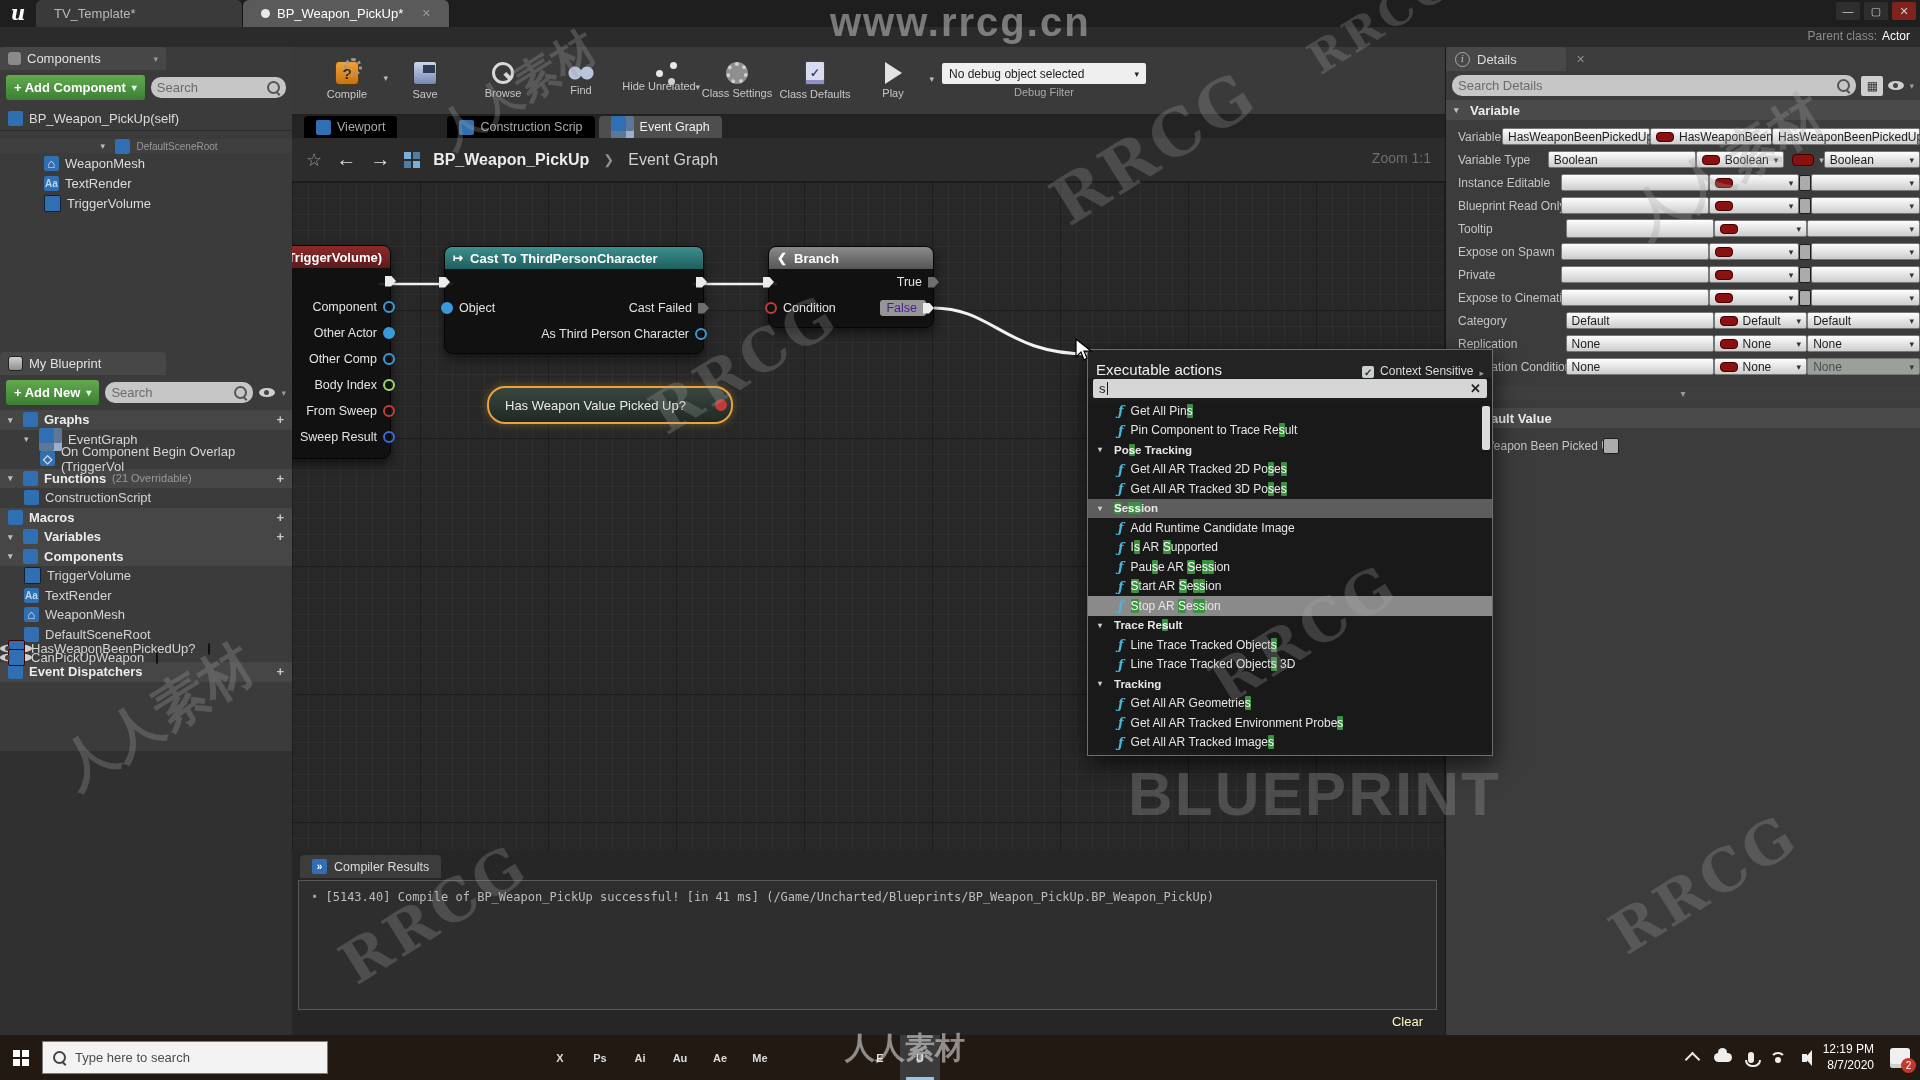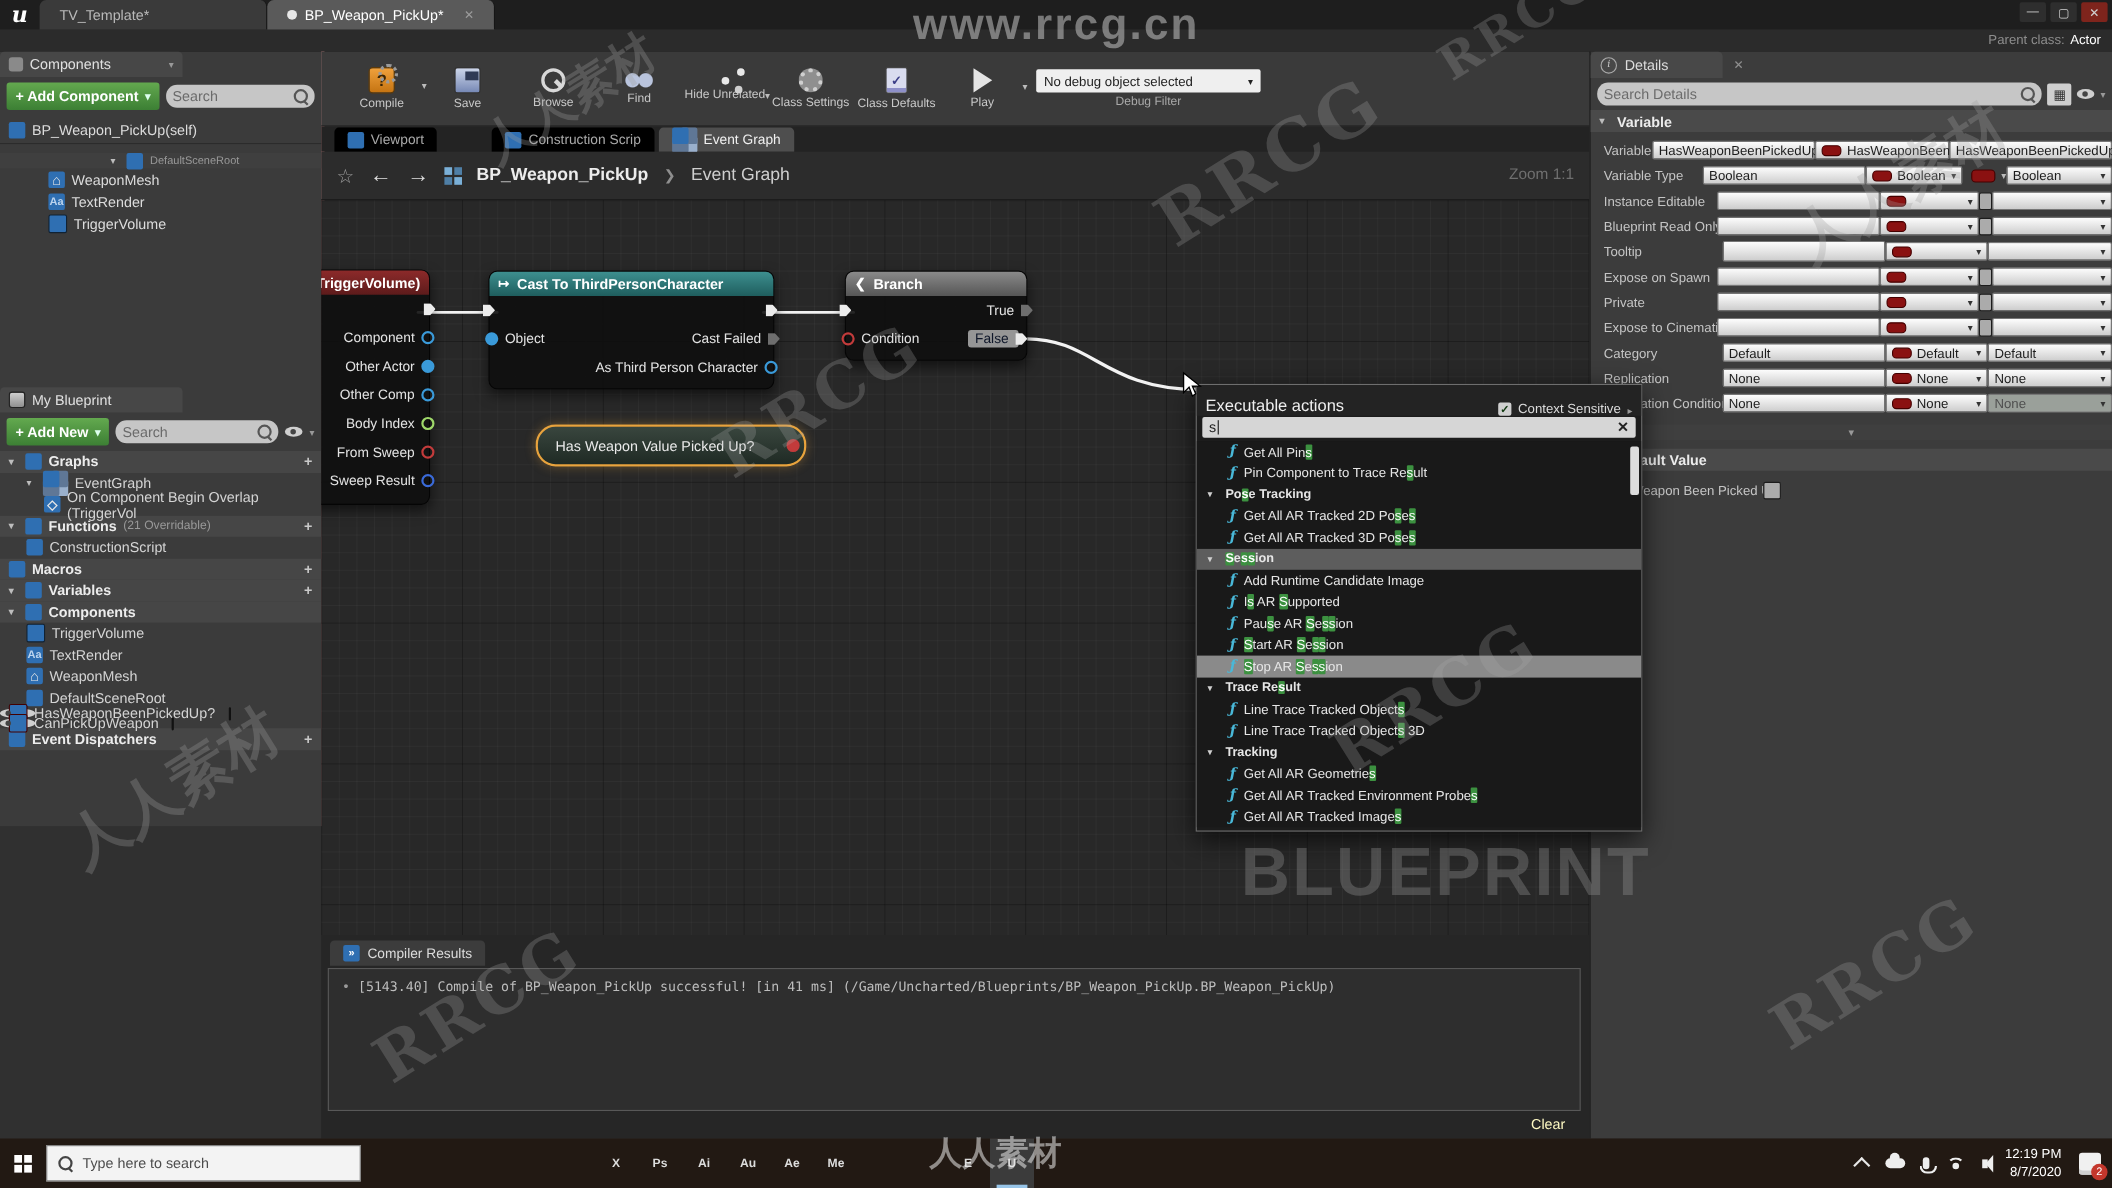--- a/index.html
+++ b/index.html
@@ -144,21 +144,21 @@
   .nrow.out{justify-content:flex-end;}
   .nrow.split{justify-content:space-between;}
   .lgrp,.rgrp{display:flex;align-items:center;gap:6px;}
   .exec{width:11px;height:11px;clip-path:polygon(0 0,55% 0,100% 50%,55% 100%,0 100%);background:#ececec;flex:none;}
   .exec.hollow{background:#6e6e6e;}
   .pin{width:8px;height:8px;border-radius:50%;border:2px solid #888;flex:none;}
   .pin.pc-blue{border-color:#3a9ad9;}   .pin.pc-blue.filled{background:#3a9ad9;}
   .pin.pc-green{border-color:#9fd86a;}  .pin.pc-red{border-color:#c23b3b;}
   .pin.pc-red.filled{background:#c23b3b;}
   .pin.pc-dkblue{border-color:#3a6ad9;}
-  .pin-box{background:#969696;border-radius:3px;padding:1px 6px;display:flex;align-items:center;gap:6px;color:#0f172a;}
+  .pin-box{background:#969696;border-radius:3px;padding:1px 6px;display:flex;align-items:center;gap:6px;color:#4c1d95;}
   .node-getter{position:absolute;left:195px;top:204px;width:216px;height:34px;border:2px solid #e8a33d;
         border-radius:18px;background:linear-gradient(#39463e,#1f2a24);display:flex;align-items:center;
         padding:0 10px 0 16px;box-shadow:0 0 10px rgba(232,163,61,.35);}
   .node-getter .glabel{flex:1;font-size:13px;color:#eaeaea;}
   
   .popup{position:absolute;left:1087px;top:349px;width:406px;height:407px;z-index:50;background:#1c1c1c;
          border:1px solid #6e6e6e;box-shadow:0 8px 24px rgba(0,0,0,.7);box-sizing:border-box;}
   .pp-head{height:28px;display:flex;align-items:flex-end;padding:0 8px;gap:6px;background:#232323;}
   .pp-title{font-size:15px;color:#efefef;flex:1;}
   .pp-check{width:12px;height:12px;background:#cfcfcf;border-radius:2px;color:#123a12;font-size:10px;font-weight:bold;

